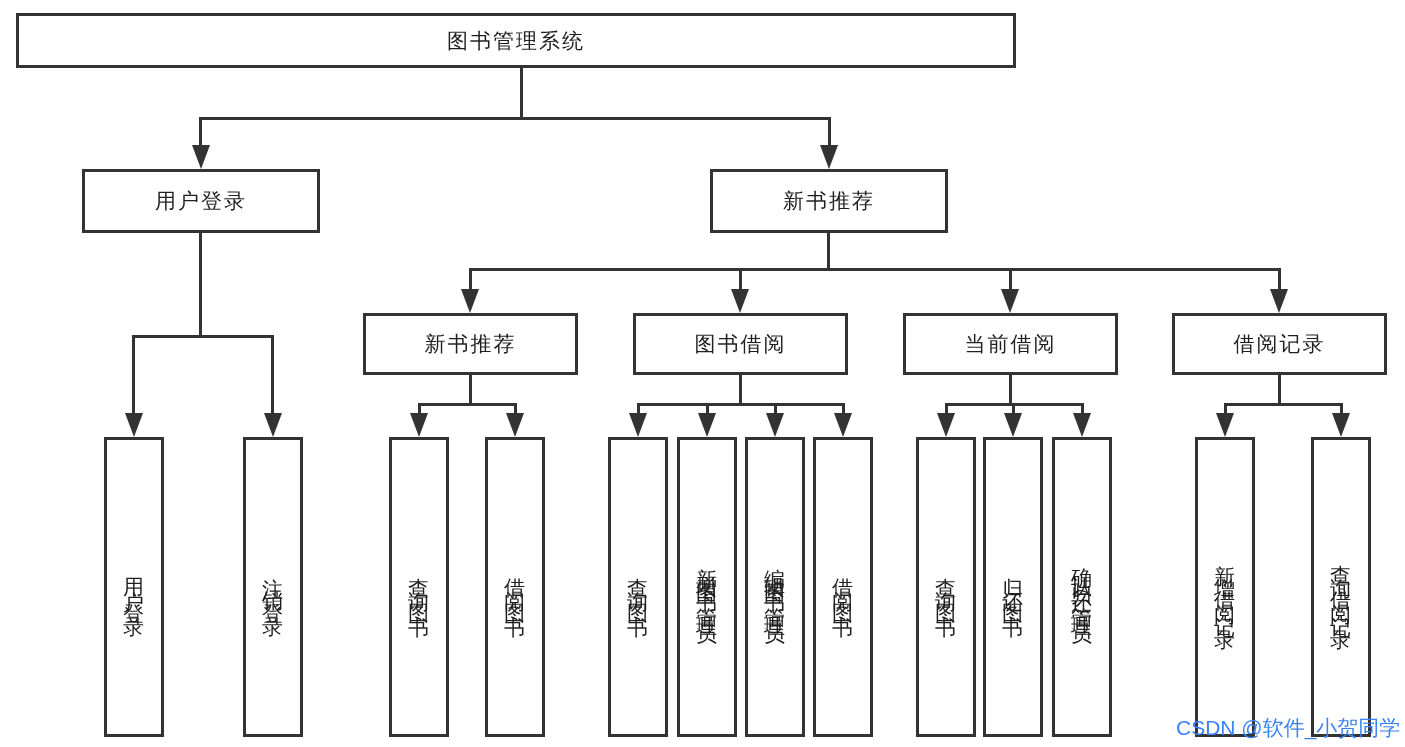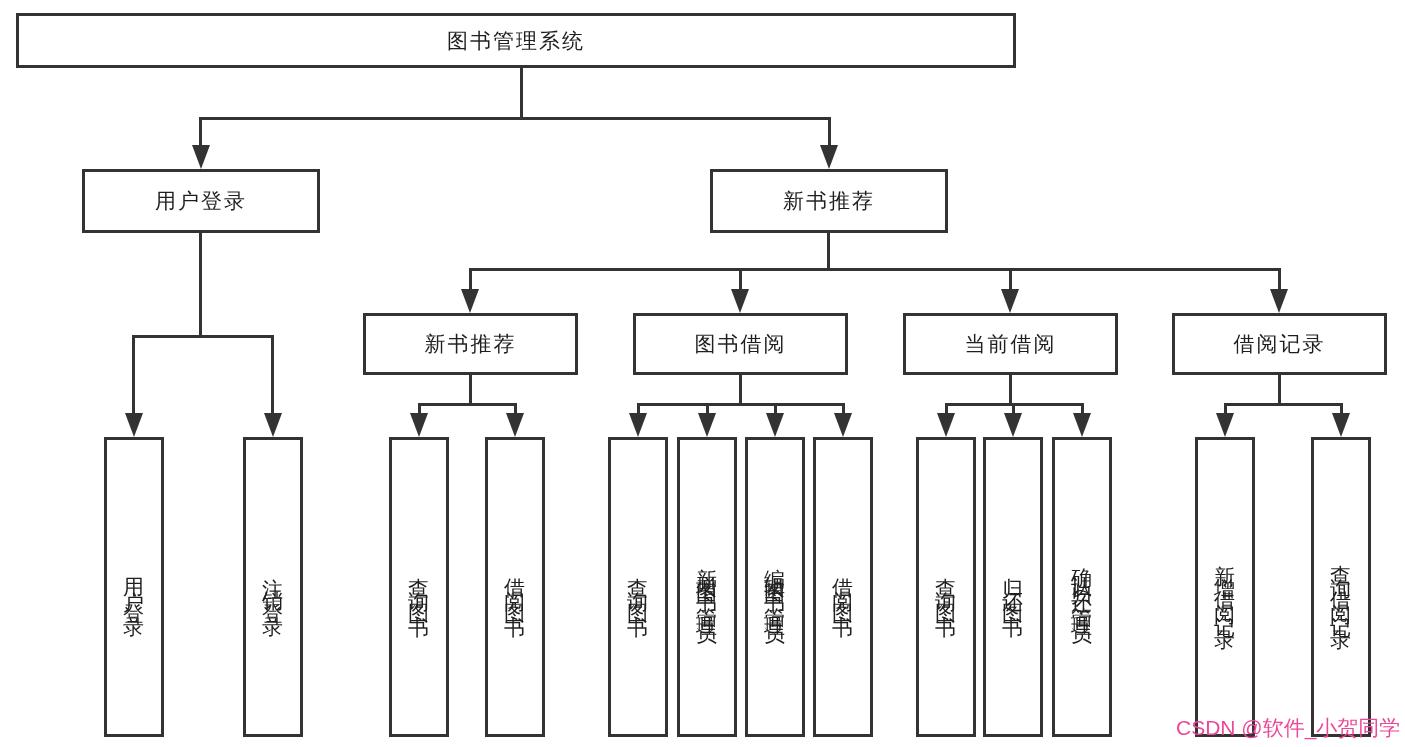--- a/index.html
+++ b/index.html
@@ -54,21 +54,21 @@
     width: 0; height: 0;
     border-left: 9px solid transparent;
     border-right: 9px solid transparent;
     border-top: 24px solid #333333;
   }
   .watermark {
     position: absolute;
     left: 1176px;
     top: 714px;
     font-size: 21px;
-    color: #ec4899;
+    color: #3b82f6;
     white-space: nowrap;
     z-index: 10;
   }
 </style>
 </head>
 <body>
 
 <div class="stage">
 
   <div class="box" style="left:16px;top:13px;width:1000px;height:55px">

